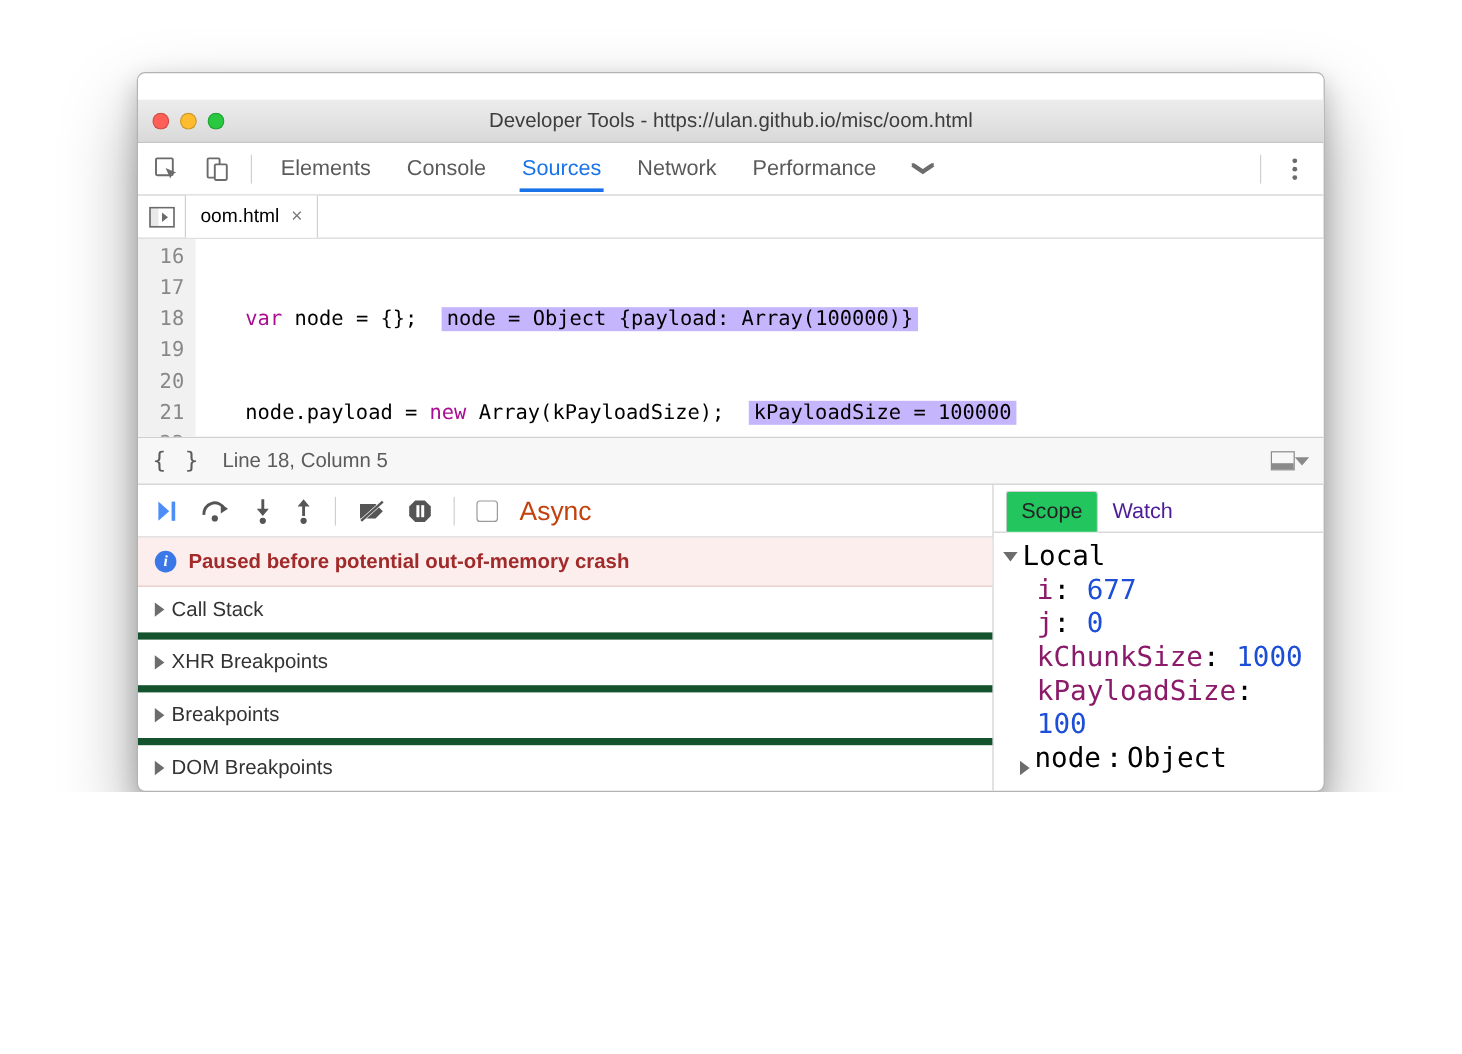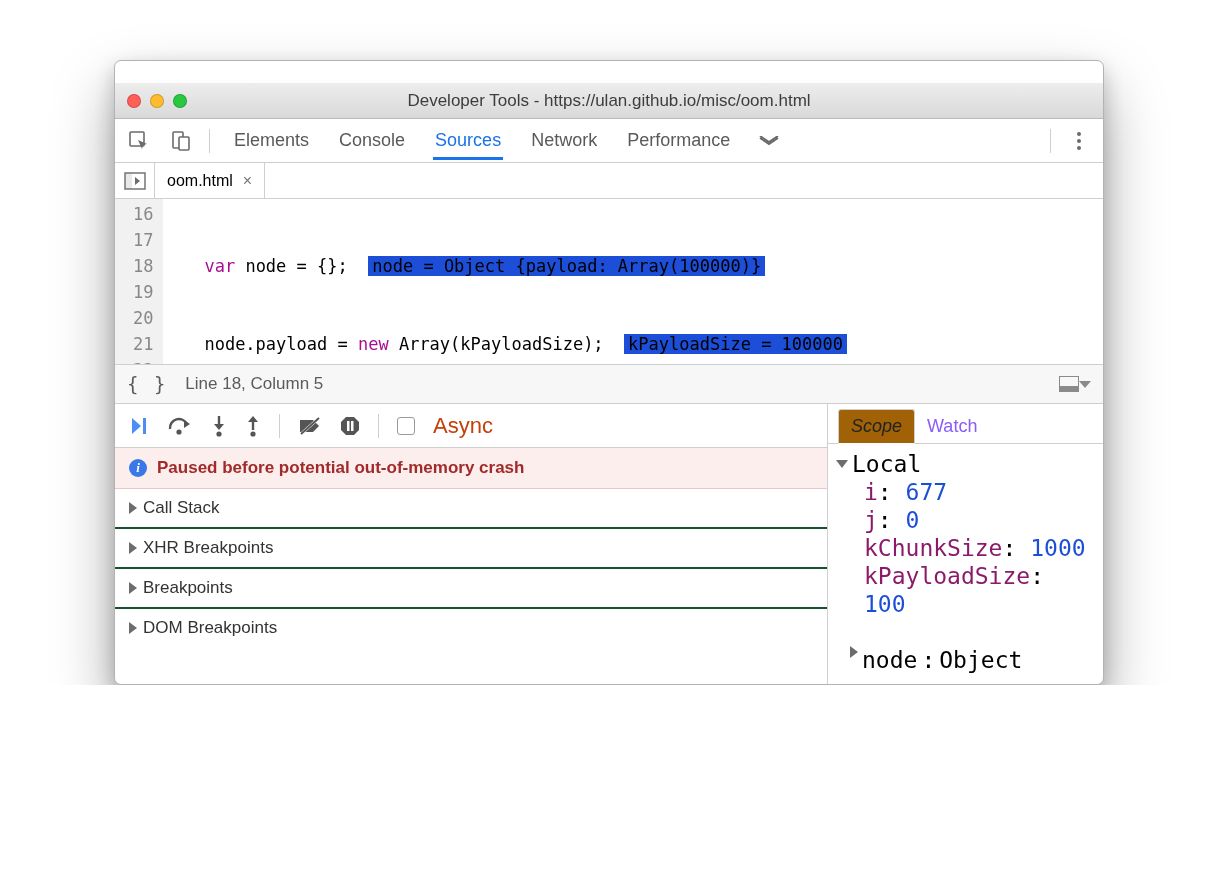--- a/index.html
+++ b/index.html
@@ -59,21 +59,21 @@
   
   .filetab-row { height:36px; border-bottom:1px solid #cfcfcf; display:flex; align-items:center; }
   .filetab-row .paneicon { width:40px; display:flex; align-items:center; justify-content:center; border-right:1px solid #cfcfcf; height:100%; }
   .filetab { height:100%; display:flex; align-items:center; gap:10px; padding:0 12px; border-right:1px solid #cfcfcf; background:#fff; font-size:16px; }
   .filetab .x { cursor:pointer; color:#777; font-size:16px; }
   
   .code-area { display:flex; height:165px; overflow:hidden; background:#fff; }
   .gutter { background:#f1f1f1; color:#888; text-align:right; padding: 2px 10px 2px 18px; font-size:17px; line-height:26px; user-select:none; }
   .code-lines { flex:1; font-size:17px; line-height:26px; padding:2px 0; white-space:pre; overflow:hidden; }
   .code-line { padding-left:0; }
-  .hint { background:#1d4ed8; padding:0 4px; }
+  .hint { background:#c4b5fd; padding:0 4px; }
   .kw { color:#aa0d91; }
   
   .statusbar { height:40px; border-top:1px solid #cfcfcf; border-bottom:1px solid #cfcfcf; display:flex; align-items:center; padding:0 12px; color:#5b5b5b; font-size:17px; gap:18px; background:#f7f7f7; }
   .statusbar .curly { font-family: Menlo, monospace; font-size:19px; letter-spacing:2px; cursor:pointer; }
   .statusbar .right { margin-left:auto; }
   .statusbar .dock { width:20px; height:16px; border:1px solid #8a8a8a; position:relative; }
   .statusbar .dock:before { content:""; position:absolute; left:0; right:0; bottom:0; height:5px; background:#8a8a8a; }
   .statusbar .docktri { width:0;height:0;border-left:6px solid transparent;border-right:6px solid transparent;border-top:7px solid #8a8a8a; margin-left:-4px; }
   
   .bottom { display:flex; border-bottom-left-radius:7px; border-bottom-right-radius:7px; }
@@ -82,34 +82,34 @@
   
   .dbgbar { height:44px; border-bottom:1px solid #cfcfcf; display:flex; align-items:center; gap:18px; padding:0 14px; }
   .dbgbar .vsep { width:1px; height:24px; background:#cfcfcf; }
   .dbgbar svg { display:block; }
   .dbgbar .chk { width:18px;height:18px;border:1px solid #9a9a9a;border-radius:3px; }
   .dbgbar .async { color:#c2410c; font-size:22px; }
   
   .pause-banner { background:#fdeeee; color:#a12a2a; border-bottom:1px solid #e3c9c9; padding:10px 14px; display:flex; align-items:center; gap:10px; font-weight:600; font-size:17px; }
   .pause-banner .info { width:18px;height:18px;border-radius:50%;background:#3b78e7;color:#fff;display:flex;align-items:center;justify-content:center;font-size:13px;font-weight:700;font-family:Georgia,serif;font-style:italic; }
   
-  .section { border-bottom:2px solid #14532d; padding:9px 14px; font-size:17px; color:#333; display:flex; align-items:center; gap:6px; cursor:pointer; }
+  .section { border-bottom:6px solid #14532d; padding:9px 14px; font-size:17px; color:#333; display:flex; align-items:center; gap:6px; cursor:pointer; }
   .tri { width:0;height:0;border-top:6px solid transparent;border-bottom:6px solid transparent;border-left:8px solid #6c6c6c; }
   .tri.down { border-left:6px solid transparent;border-right:6px solid transparent;border-top:8px solid #6c6c6c; border-bottom:none; }
   
   .scope-tabs { height:40px; border-bottom:1px solid #cfcfcf; display:flex; align-items:flex-end; padding:0 10px; gap:0; }
-  .scope-tab { padding:6px 12px; font-size:18px; color:#8b5cf6; cursor:pointer; }
-  .scope-tab.active { border:1px solid #cfcfcf; border-bottom:1px solid #fff; background:#a16207; border-radius:3px 3px 0 0; color:#222; position:relative; top:1px;font-style:italic; }
+  .scope-tab { padding:6px 12px; font-size:18px; color:#4c1d95; cursor:pointer; }
+  .scope-tab.active { border:1px solid #cfcfcf; border-bottom:1px solid #fff; background:#22c55e; border-radius:3px 3px 0 0; color:#222; position:relative; top:1px; }
   .scope-body { padding:6px 8px 10px 8px; font-size:23px; line-height:28px; }
   .scope-body .hdr { display:flex; align-items:center; gap:4px; }
   .var { padding-left:28px; }
   .var .name { color:#8b1a6a; }
   .var .val-num { color:#1d4ed8; }
   .var .val-undef { color:#888; }
-  .obj-row { display:flex; align-items:flex-start; gap:4px; padding-left:14px;margin-top:28px; }
+  .obj-row { display:flex; align-items:flex-end; gap:4px; padding-left:14px; }
 </style>
 </head>
 <body>
 
 <div class="window">
 
   <div class="titlebar">
     <div class="traffic">
       <div class="tl red"></div>
       <div class="tl yellow"></div>

